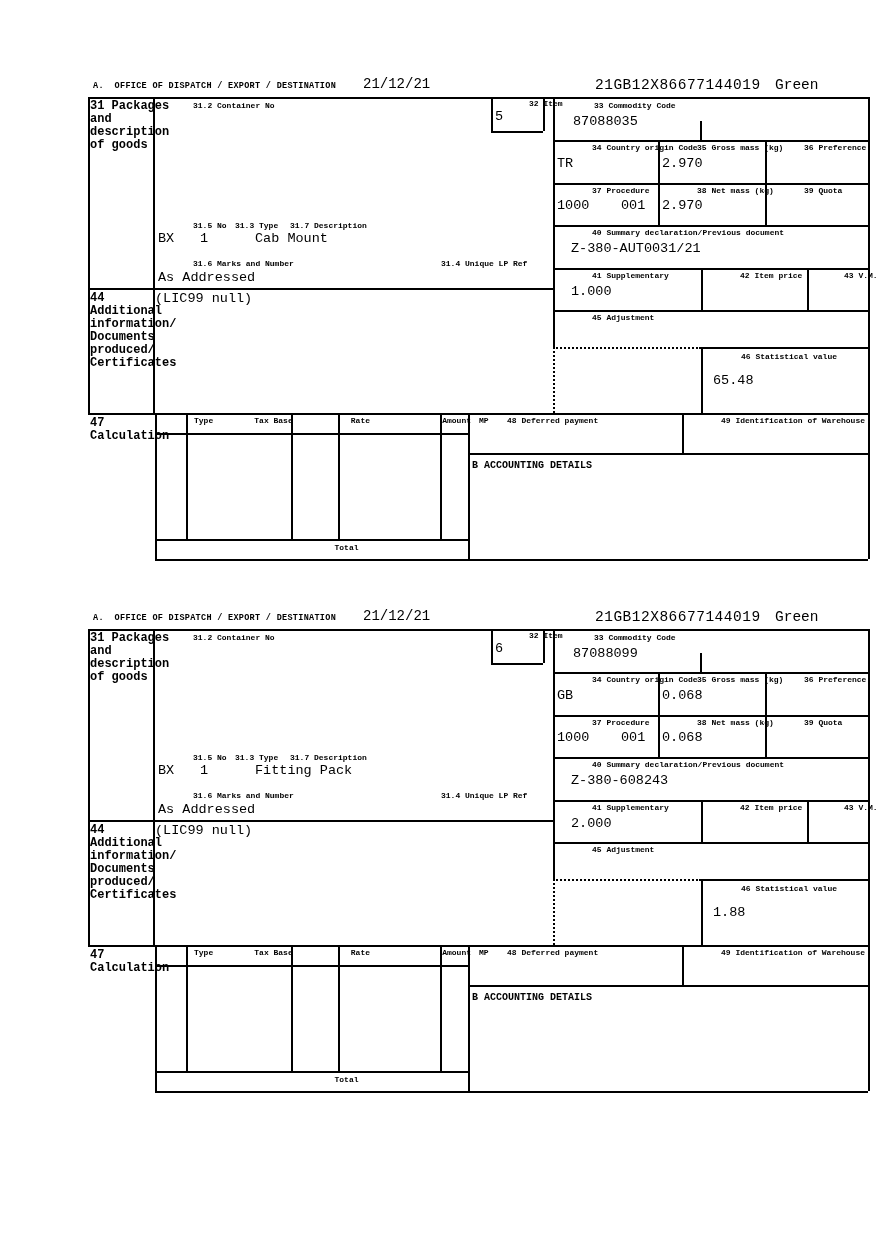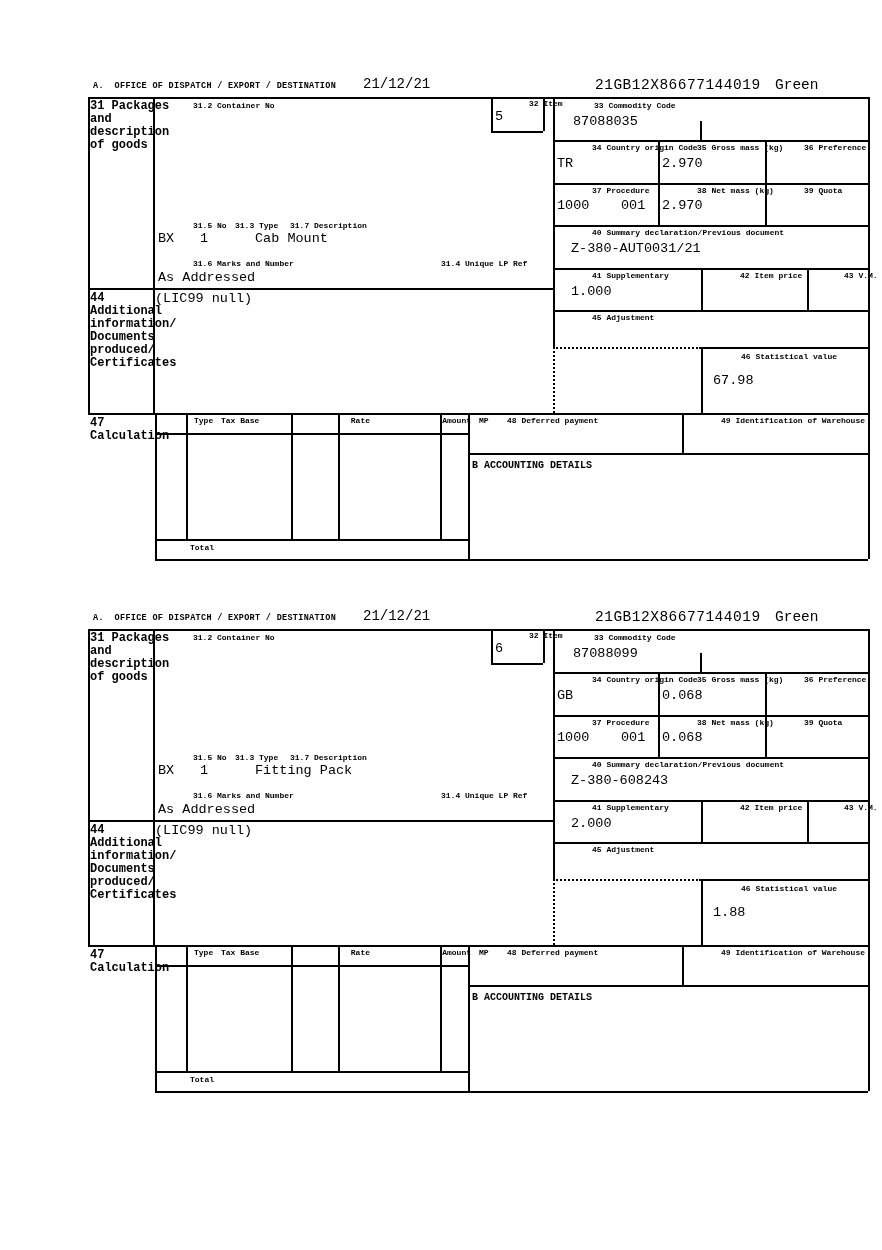--- a/index.html
+++ b/index.html
@@ -11,21 +11,21 @@
   .block{position:absolute;left:8px;width:809px;height:500px;font-family:Liberation Mono, monospace;}
   .hl{position:absolute;height:0;border-top:2px solid #000;}
   .vl{position:absolute;width:0;border-left:2px solid #000;}
   .hl-dot{position:absolute;height:0;border-top:2px dotted #000;}
   .vl-dot{position:absolute;width:0;border-left:2px dotted #000;}
   .lbl{position:absolute;font-size:8px;font-weight:bold;line-height:10px;white-space:nowrap;margin-left:35px;}
   .lblw{position:absolute;font-size:12px;font-weight:bold;line-height:13px;}
   .val{position:absolute;font-size:13.5px;line-height:15px;white-space:nowrap;}
   .hdr-label{position:absolute;font-size:8.5px;font-weight:bold;letter-spacing:.3px;white-space:pre;}
   .acct{position:absolute;font-size:10px;font-weight:bold;white-space:nowrap;}
-  .ctr{}
+  .ctr{text-align:center;}
   .rgt{text-align:right;}
 </style>
 </head>
 <body>
 
 <section class="block" style="top:77px">
 
   <div class="hdr-label" style="left:85px;top:4px">A.  OFFICE OF DISPATCH / EXPORT / DESTINATION</div>
   <div class="val" style="left:355px;top:0px;font-size:14px">21/12/21</div>
   <div class="val" style="left:587px;top:1px;font-size:14.5px;letter-spacing:.5px">21GB12X86677144019</div>
@@ -98,21 +98,21 @@
   <div class="val" style="left:563px;top:164px">Z-380-AUT0031/21</div>
 
   <div class="lbl" style="left:549px;top:194px">41 Supplementary</div>
   <div class="val" style="left:563px;top:207px">1.000</div>
   <div class="lbl" style="left:697px;top:194px">42 Item price</div>
   <div class="lbl" style="left:801px;top:194px">43 V.M. Code</div>
 
   <div class="lbl" style="left:549px;top:236px">45 Adjustment</div>
 
   <div class="lbl" style="left:698px;top:275px">46 Statistical value</div>
-  <div class="val" style="left:705px;top:296px">67.98</div>
+  <div class="val" style="left:705px;top:296px">65.48</div>
 
   <div class="lbl" style="left:150px;top:144px">31.5 No</div>
   <div class="lbl" style="left:192px;top:144px">31.3 Type</div>
   <div class="lbl" style="left:247px;top:144px">31.7 Description</div>
   <div class="val" style="left:150px;top:154px">BX</div>
   <div class="val" style="left:192px;top:154px">1</div>
   <div class="val" style="left:247px;top:154px">Cab Mount</div>
 
   <div class="lbl" style="left:150px;top:182px">31.6 Marks and Number</div>
   <div class="lbl" style="left:398px;top:182px">31.4 Unique LP Ref</div>

